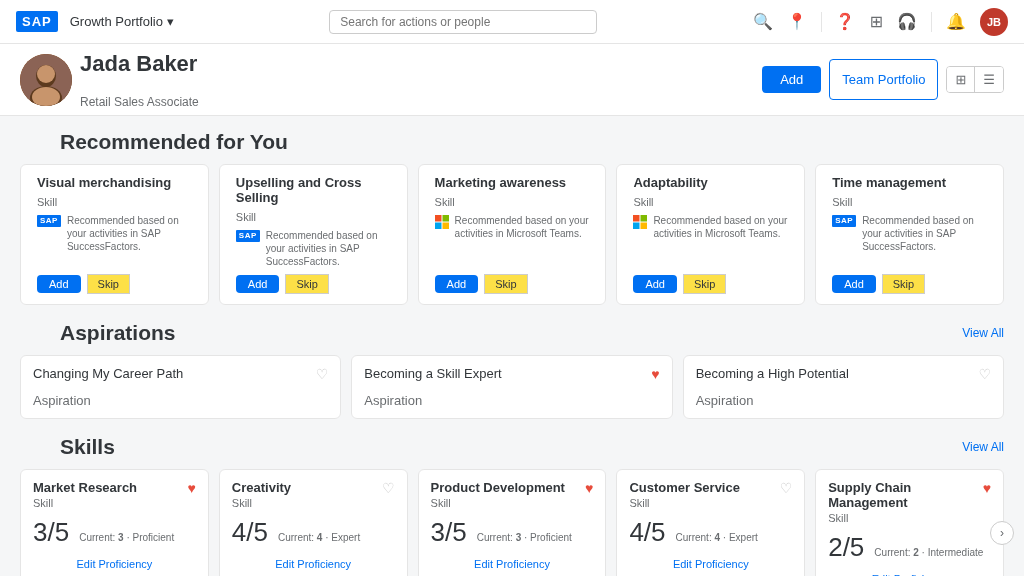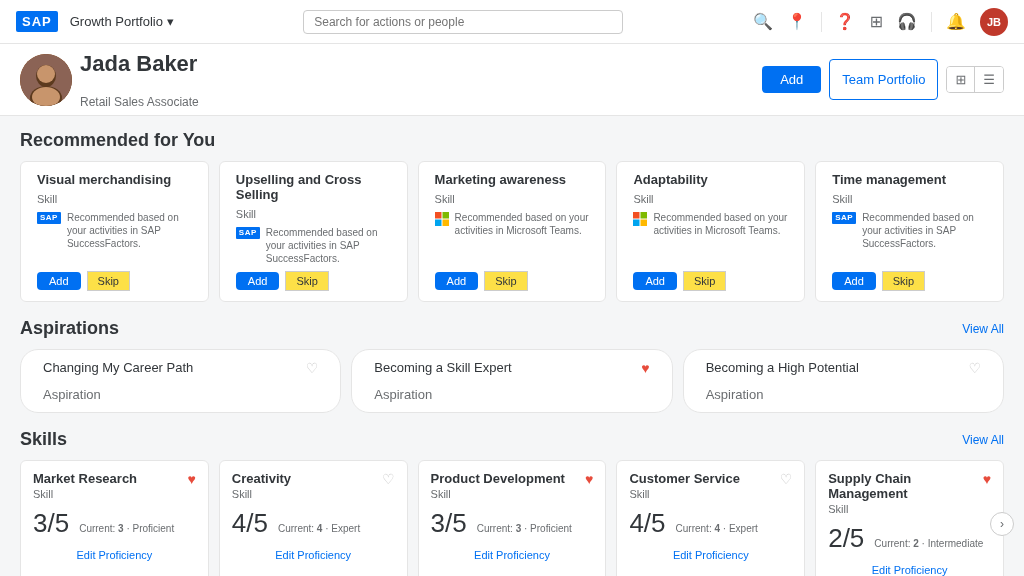--- a/index.html
+++ b/index.html
@@ -37,21 +37,21 @@
       gap: 4px;
       cursor: pointer;
     }
     .search-bar {
       flex: 1;
       display: flex;
       justify-content: center;
     }
     .search-input-wrap {
       position: relative;
-      width: 320px;
+      width: 268px;
       text-decoration: underline;
     }
     .search-input-wrap input {
       width: 100%;
       border: 1px solid #ccc;
       border-radius: 4px;
       padding: 4px 10px 4px 10px;
       font-size: 12px;
       color: #999;
       outline: none;
@@ -165,23 +165,24 @@
       height: calc(576px - 44px - 72px);
     }
 
     .section-header {
       display: flex;
       justify-content: space-between;
       align-items: center;
       margin-bottom: 10px;
     }
     .section-title {
-      font-size: 18px;
+      font-size: 21px;
       font-weight: 600;
       color: #32363a;
+      margin-left: 40px;
     }
     .view-all-link {
       font-size: 12px;
       color: #0070f2;
       cursor: pointer;
       text-decoration: none;
     }
 
     
     .cards-row {
@@ -258,22 +259,22 @@
       border-radius: 0;
       padding: 3px 10px;
       font-size: 11px;
       cursor: pointer;
     }
 
     
     .aspiration-card {
       background: #fff;
       border: 1px solid #e5e5e5;
-      border-radius: 18px;
-      padding: 10px 22px;
+      border-radius: 6px;
+      padding: 10px 12px;
       flex: 1;
       min-width: 0;
       display: flex;
       justify-content: space-between;
       align-items: flex-start;
     }
     .aspiration-content {}
     .aspiration-title {
       font-size: 13px;
       font-weight: 500;

